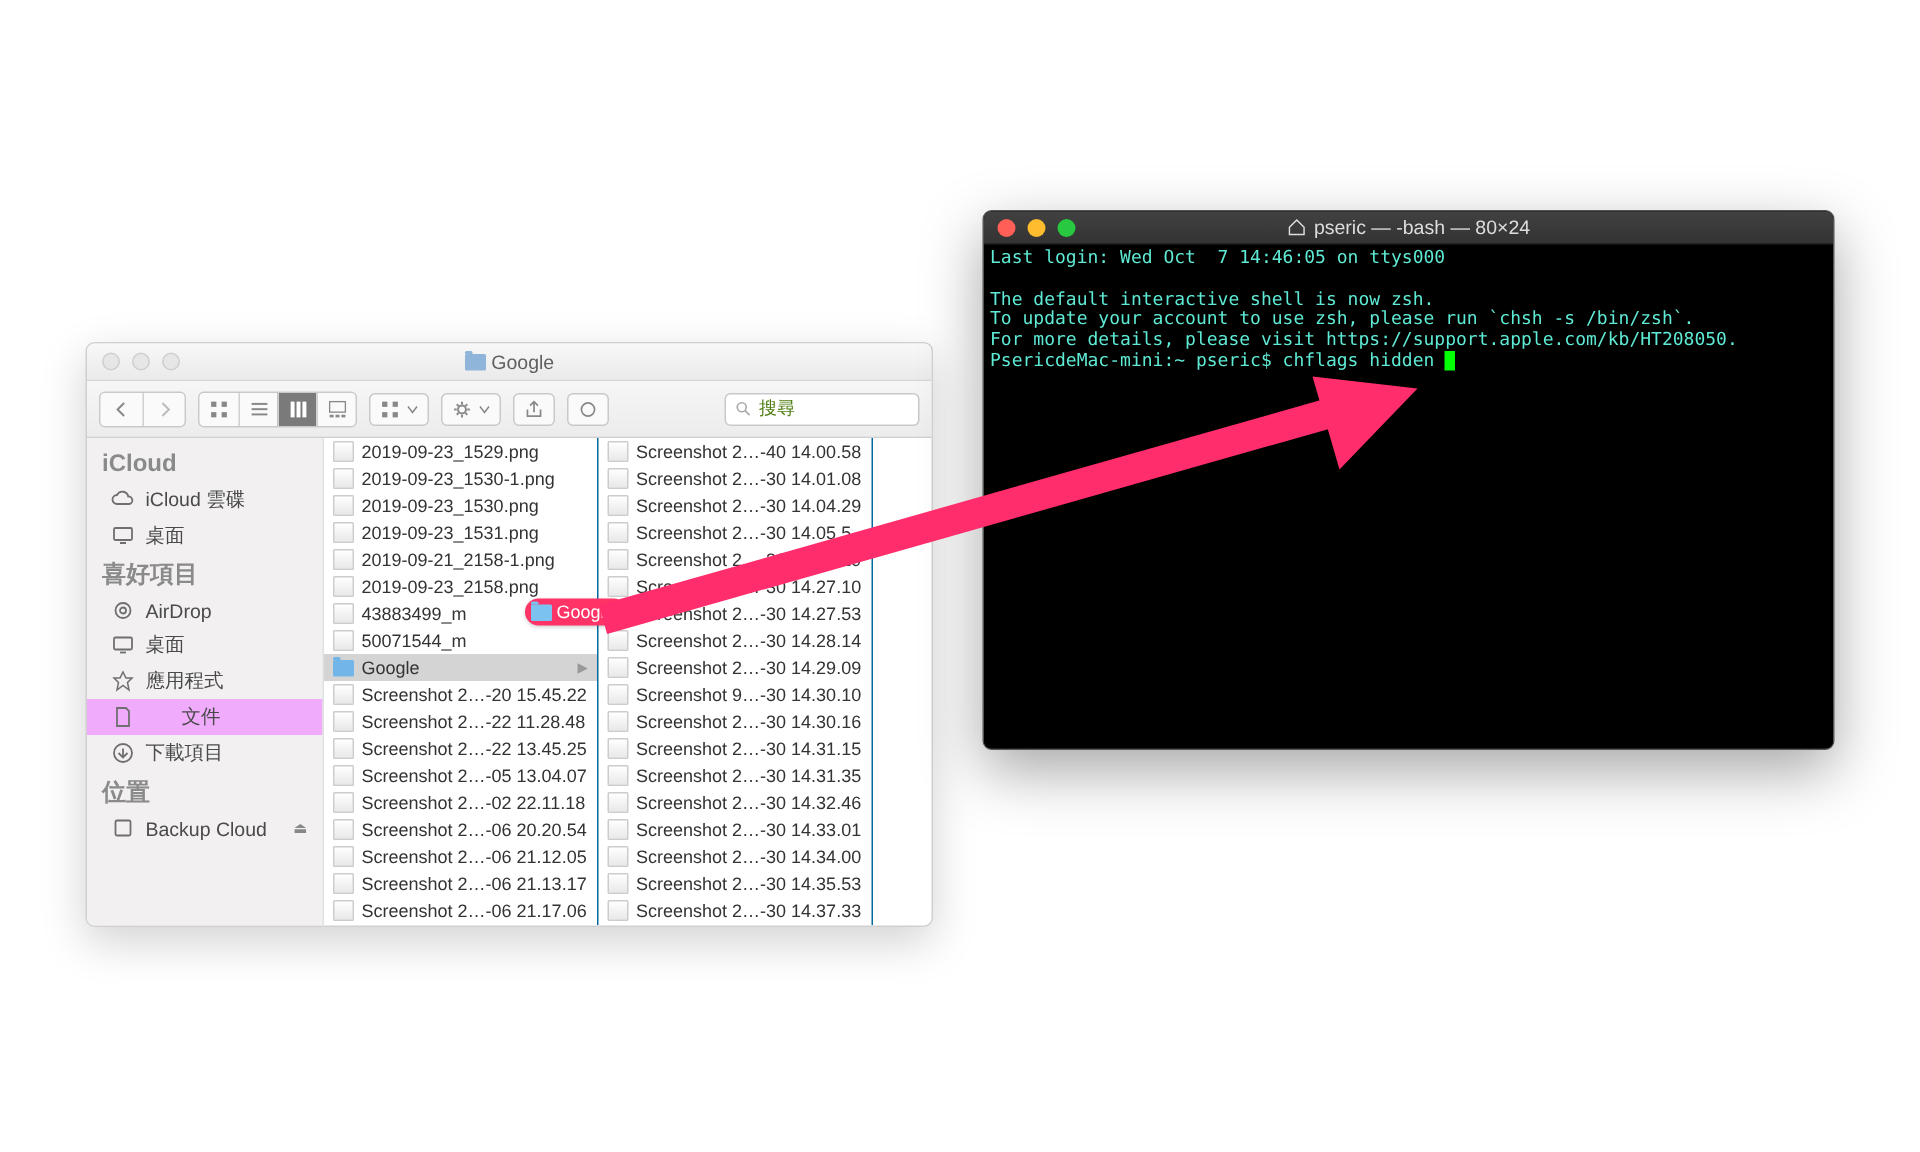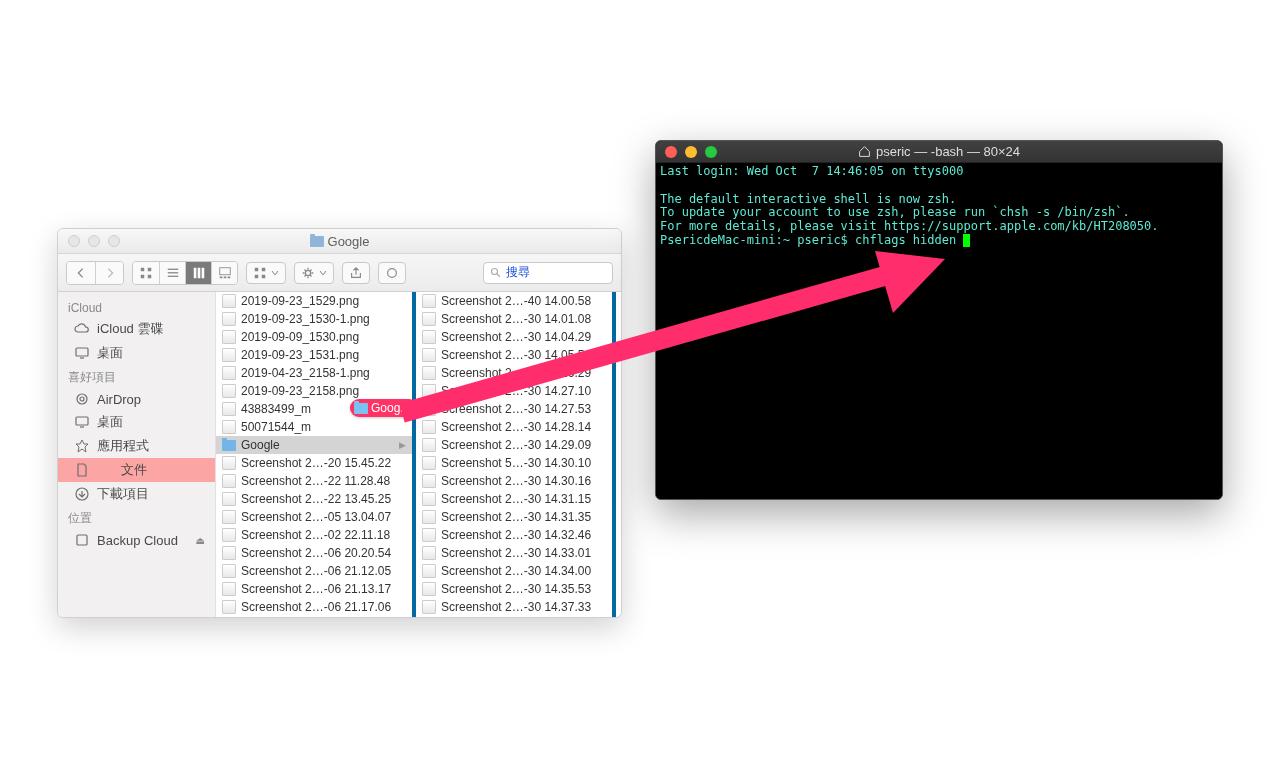--- a/index.html
+++ b/index.html
@@ -103,72 +103,72 @@
     .dropdown-btn { display: flex; align-items: center; border: 1px solid #c9c9c9; border-radius: 4px; background: #fafafa; height: 22px; padding: 0 6px; gap: 4px; }
     .search-box {
       margin-left: auto;
       width: 130px; height: 22px;
       border: 1px solid #c9c9c9;
       border-radius: 4px;
       background: #fff;
       display: flex; align-items: center;
       padding: 0 6px;
       font-size: 12px;
-      color: #1d4ed8;
+      color: #4d7c0f;
       gap: 4px;
     }
 
     .finder-body {
       flex: 1;
       display: flex;
       overflow: hidden;
     }
     .sidebar {
       width: 158px;
       background: #f2f0f0;
       border-right: 1px solid #e0e0e0;
       padding: 5px 0;
       overflow-y: auto;
       font-size: 13px;
     }
     .sidebar-heading {
       color: #8a8a8a;
-      font-size: 12px;
+      font-size: 16px;
       padding: 4px 10px 2px;
-      font-weight: 400;
+      font-weight: 700;
     }
     .sidebar-item {
       display: flex;
       align-items: center;
       gap: 7px;
       padding: 3px 10px 3px 16px;
       color: #4a4a4a;
       cursor: pointer;
     }
     .sidebar-item.selected {
-      background: #fca5a5;
+      background: #f0abfc;
       gap: 31px;
     }
     .sidebar-icon {
       width: 16px; height: 16px;
       display: flex; align-items: center; justify-content: center;
       font-size: 13px;
       color: #6f6f6f;
     }
     .eject { margin-left: auto; font-size: 10px; color: #888; }
 
     .file-columns {
       flex: 1;
       display: flex;
       overflow: hidden;
       font-size: 12px;
     }
     .file-col {
-      width: 200px;
-      border-right: 4px solid #0369a1;
+      width: 183px;
+      border-right: 1px solid #0369a1;
       overflow-y: hidden;
     }
     .file-row {
       display: flex;
       align-items: center;
       gap: 5px;
       padding: 1px 6px;
       height: 18px;
       color: #333;
       white-space: nowrap;
@@ -465,29 +465,29 @@
           <div class="file-row">
             <span class="file-icon img-icon"></span>
             <span class="file-name">2019-09-23_1529.png</span>
           </div>
           <div class="file-row">
             <span class="file-icon img-icon"></span>
             <span class="file-name">2019-09-23_1530-1.png</span>
           </div>
           <div class="file-row">
             <span class="file-icon img-icon"></span>
-            <span class="file-name">2019-09-09_1530.png</span>
+            <span class="file-name">2019-09-23_1530.png</span>
           </div>
           <div class="file-row">
             <span class="file-icon img-icon"></span>
             <span class="file-name">2019-09-23_1531.png</span>
           </div>
           <div class="file-row">
             <span class="file-icon img-icon"></span>
-            <span class="file-name">2019-04-23_2158-1.png</span>
+            <span class="file-name">2019-09-21_2158-1.png</span>
           </div>
           <div class="file-row">
             <span class="file-icon img-icon"></span>
             <span class="file-name">2019-09-23_2158.png</span>
           </div>
           <div class="file-row">
             <span class="file-icon img-icon"></span>
             <span class="file-name">43883499_m</span>
           </div>
           <div class="file-row">
@@ -568,21 +568,21 @@
           <div class="file-row">
             <span class="file-icon img-icon"></span>
             <span class="file-name">Screenshot 2…-30 14.28.14</span>
           </div>
           <div class="file-row">
             <span class="file-icon img-icon"></span>
             <span class="file-name">Screenshot 2…-30 14.29.09</span>
           </div>
           <div class="file-row">
             <span class="file-icon img-icon"></span>
-            <span class="file-name">Screenshot 5…-30 14.30.10</span>
+            <span class="file-name">Screenshot 9…-30 14.30.10</span>
           </div>
           <div class="file-row">
             <span class="file-icon img-icon"></span>
             <span class="file-name">Screenshot 2…-30 14.30.16</span>
           </div>
           <div class="file-row">
             <span class="file-icon img-icon"></span>
             <span class="file-name">Screenshot 2…-30 14.31.15</span>
           </div>
           <div class="file-row">

